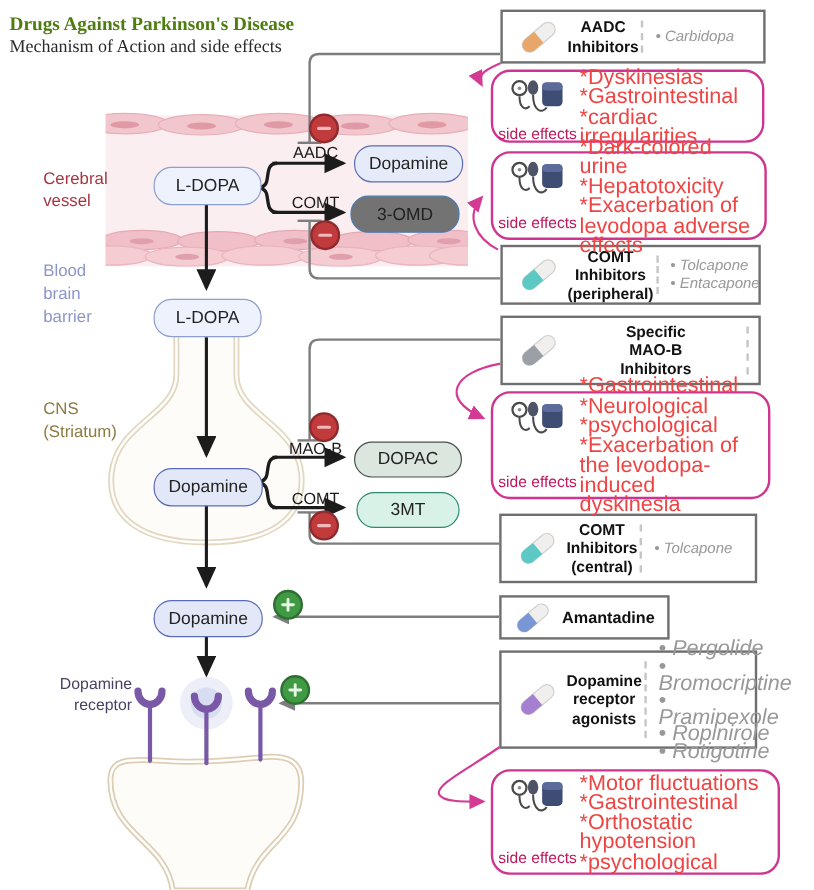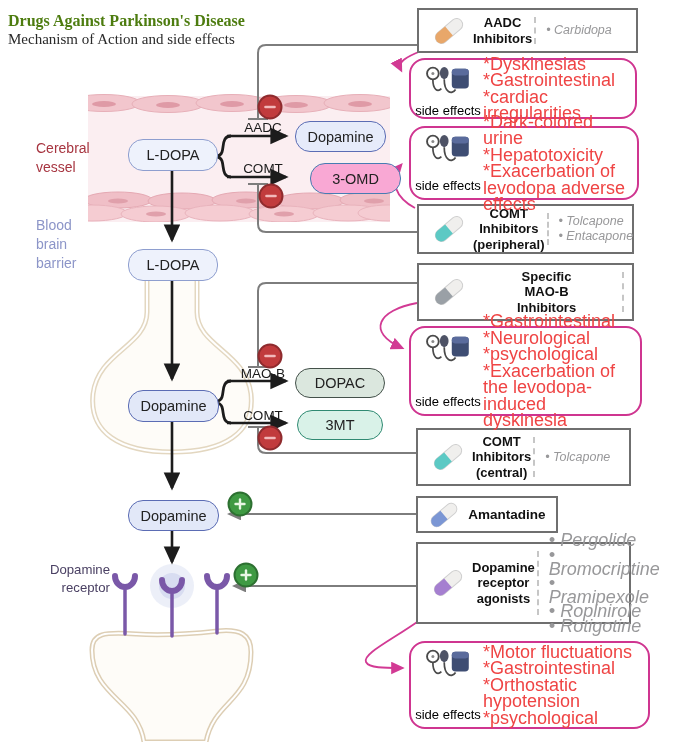--- a/index.html
+++ b/index.html
@@ -18,21 +18,21 @@
            display:flex;align-items:center;padding:2px 6px;box-sizing:border-box;}
   .drugbox .icon{flex:none;width:48px;display:flex;align-items:center;justify-content:center;}
   .drugbox .dname{flex:1;text-align:center;font-weight:bold;font-size:13px;line-height:15.5px;color:#111;}
   .drugbox .divider{flex:none;align-self:stretch;margin:5px 2px;border-left:2px dashed #c6c6c6;}
   .drugbox .dex{flex:none;font-style:italic;color:#98989a;font-size:12.5px;line-height:15px;
                 padding-left:8px;text-align:left;}
   .sebox{position:absolute;z-index:2;background:#fff;border:2px solid #cf3590;border-radius:16px;
          display:flex;align-items:stretch;padding:5px 6px 5px 8px;box-sizing:border-box;}
   .sebox .secol{flex:none;width:58px;display:flex;flex-direction:column;align-items:center;}
   .sebox .secol .sp{flex:1;}
-  .sebox .selabel{font-size:13px;color:#000000;white-space:nowrap;}
+  .sebox .selabel{font-size:13px;color:#be185d;white-space:nowrap;}
   .sebox .seitems{flex:1;display:flex;flex-direction:column;justify-content:center;
                   font-size:18px;line-height:16.5px;color:#ef4444;padding-left:6px;}
 </style>
 </head>
 <body>
 
 <div id="stage">
 
 <svg id="art" width="678" height="742" viewBox="0 0 678 742">
   <defs>
@@ -172,26 +172,28 @@
 </svg>
 
 <div class="abs title1" style="left:8px;top:12px;">Drugs Against Parkinson's Disease</div>
 <div class="abs title2" style="left:8px;top:31px;">Mechanism of Action and side effects</div>
 
 <div class="abs region pre" style="left:36px;top:216px;color:#8c95c8;">Blood
 brain
 barrier</div>
 <div class="abs region pre" style="left:36px;top:139px;color:#a73540;">Cerebral
 vessel</div>
+<div class="abs region pre" style="left:36px;top:331px;color:#8d7b40;">CNS
+(Striatum)</div>
 <div class="abs region pre" style="left:38px;top:561px;width:72px;text-align:right;color:#4a4063;font-size:13.2px;line-height:18px;">Dopamine
 receptor</div>
 
 <div class="node" style="left:128px;top:139px;width:88px;height:30px;">L-DOPA</div>
 <div class="node" style="left:295px;top:121px;width:89px;height:29px;background:#e6ebfa;border-color:#5b6cb4;">Dopamine</div>
-<div class="node" style="left:310px;top:163px;width:89px;height:29px;background:#f9a8d4;border-color:#477cb2;">3-OMD</div>
+<div class="node" style="left:292px;top:163px;width:89px;height:29px;background:#737373;border-color:#477cb2;">3-OMD</div>
 <div class="node" style="left:128px;top:249px;width:88px;height:30px;">L-DOPA</div>
 <div class="node" style="left:128px;top:390px;width:89px;height:30px;background:#e2e8f8;border-color:#5b6cb4;">Dopamine</div>
 <div class="node" style="left:295px;top:368px;width:88px;height:28px;background:#dbe7de;border-color:#44514a;">DOPAC</div>
 <div class="node" style="left:297px;top:410px;width:84px;height:28px;background:#d9f2e8;border-color:#2f8a72;">3MT</div>
 <div class="node" style="left:128px;top:500px;width:89px;height:29px;background:#e2e8f8;border-color:#5b6cb4;">Dopamine</div>
 
 <div class="enzyme" style="left:240px;top:120px;width:46px;">AADC</div>
 <div class="enzyme" style="left:240px;top:161px;width:46px;">COMT</div>
 <div class="enzyme" style="left:237px;top:366px;width:52px;">MAO-B</div>
 <div class="enzyme" style="left:240px;top:408px;width:46px;">COMT</div>

